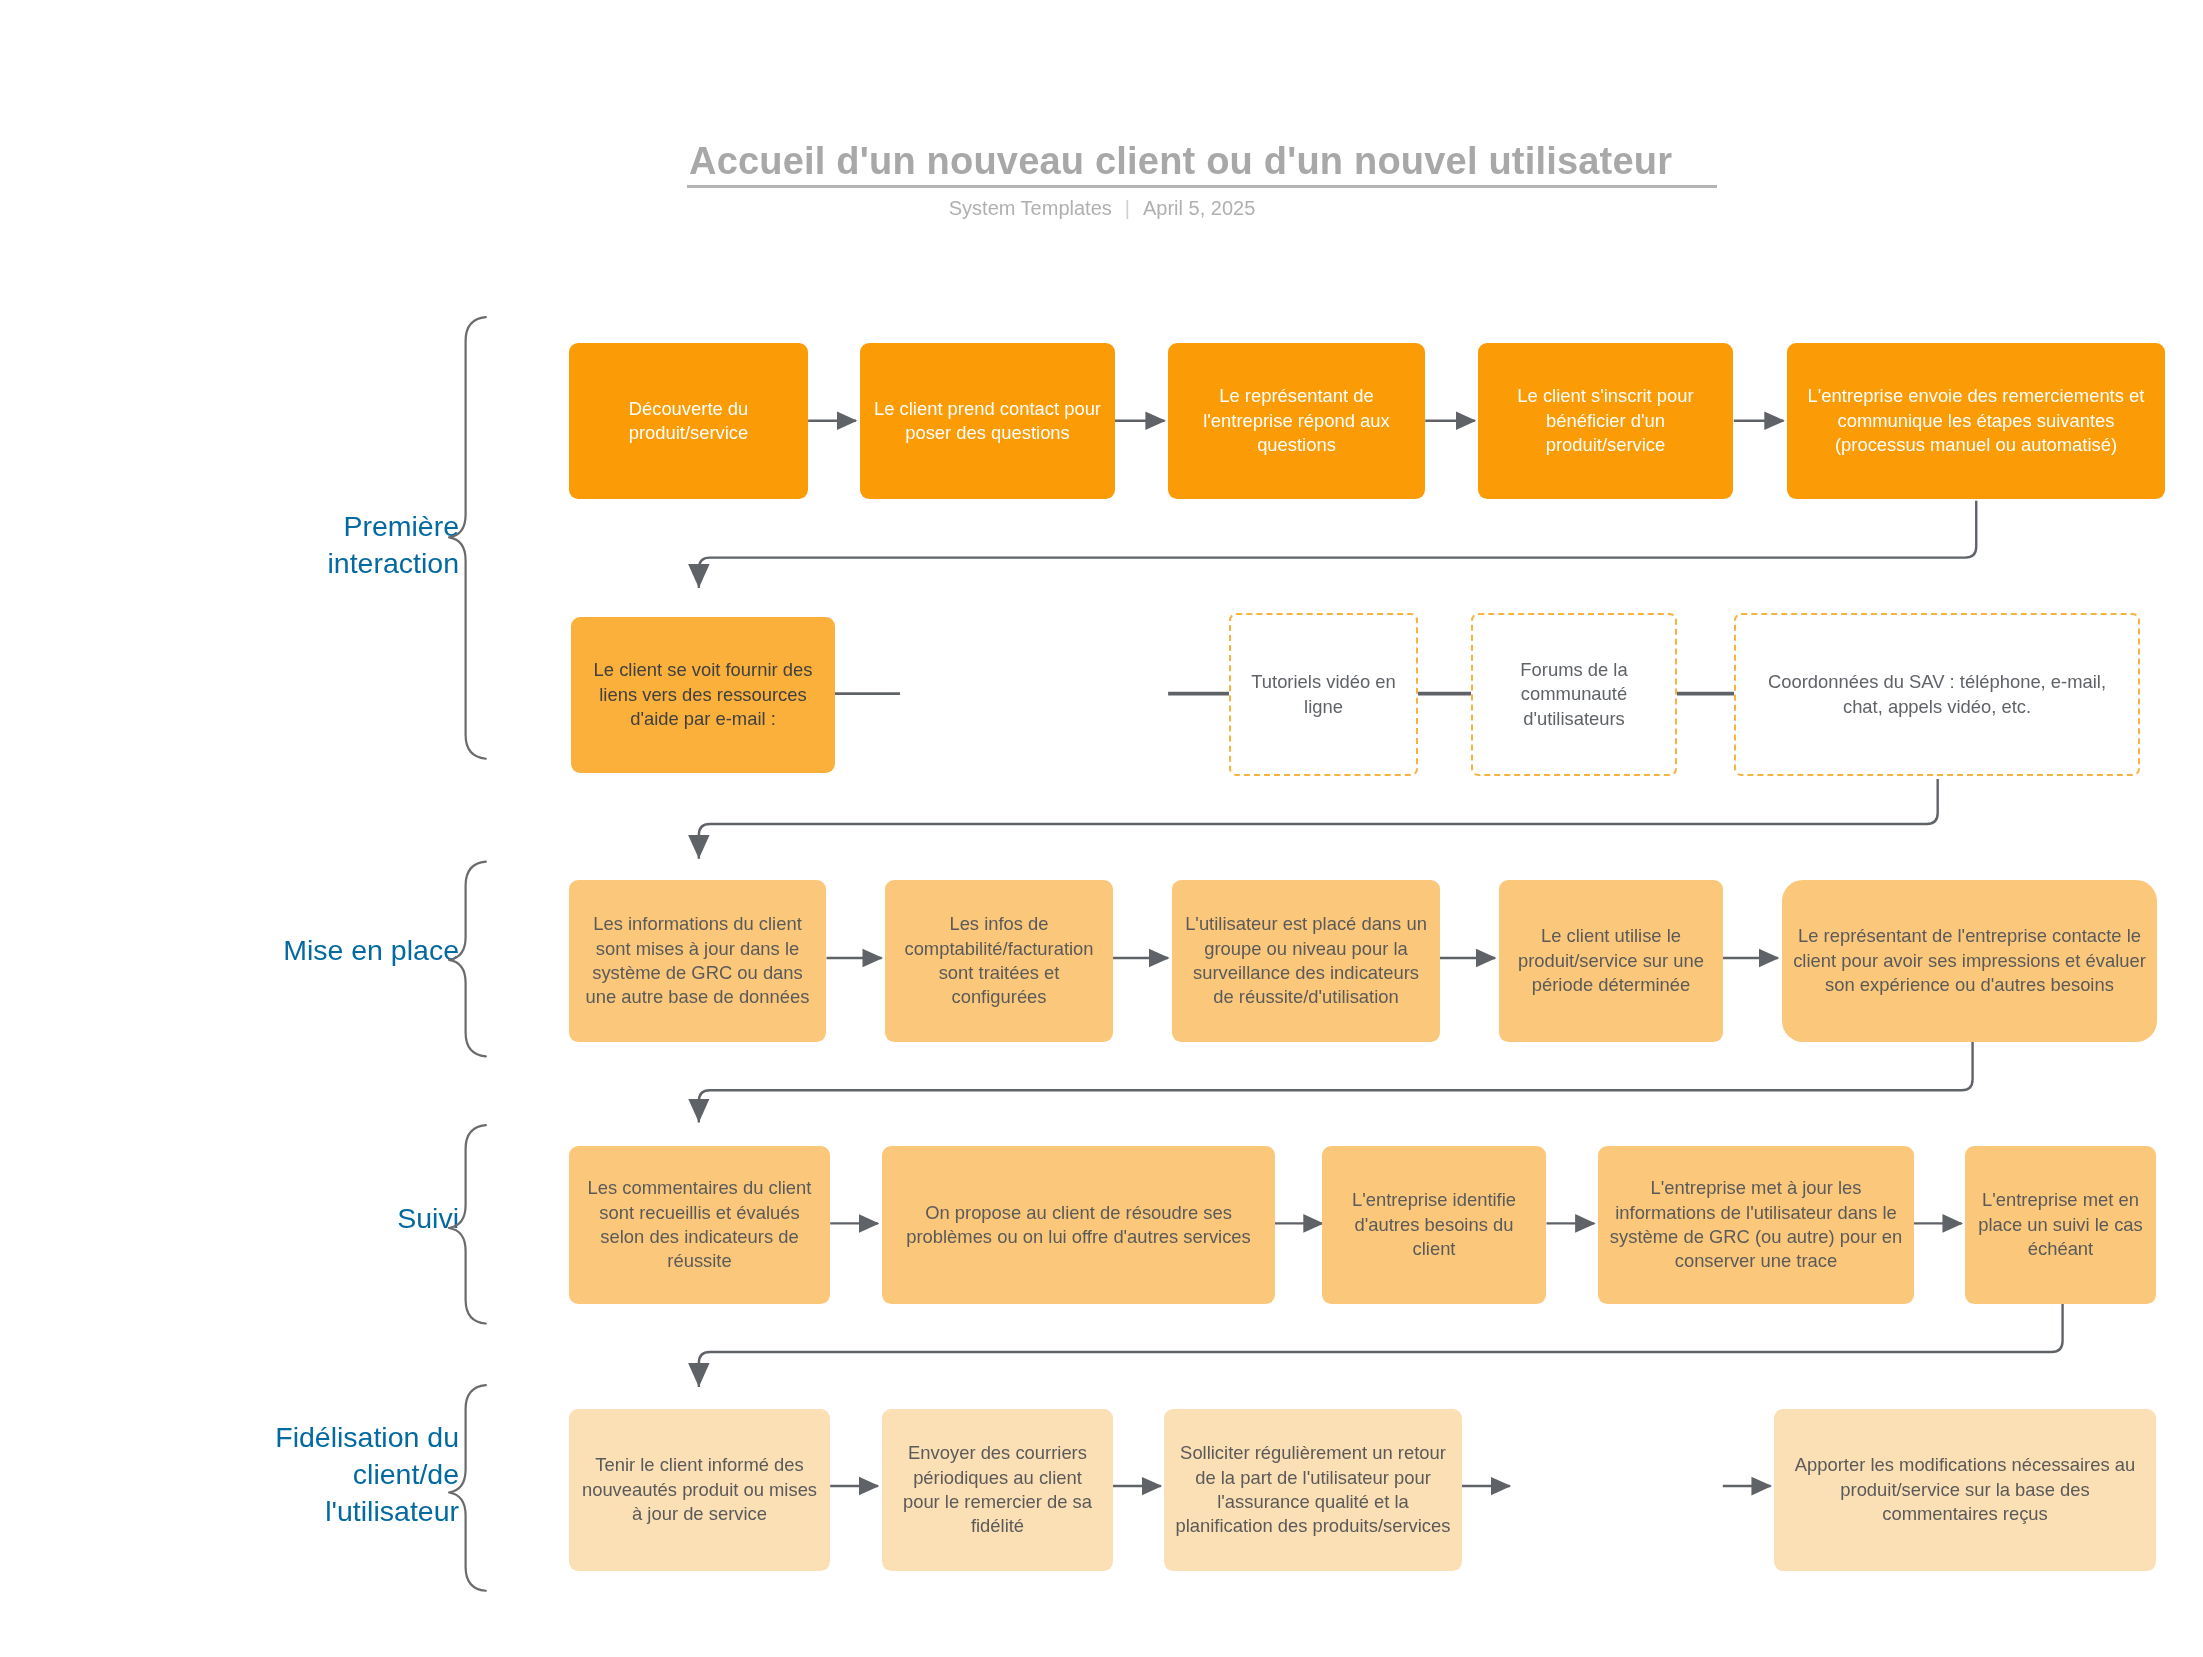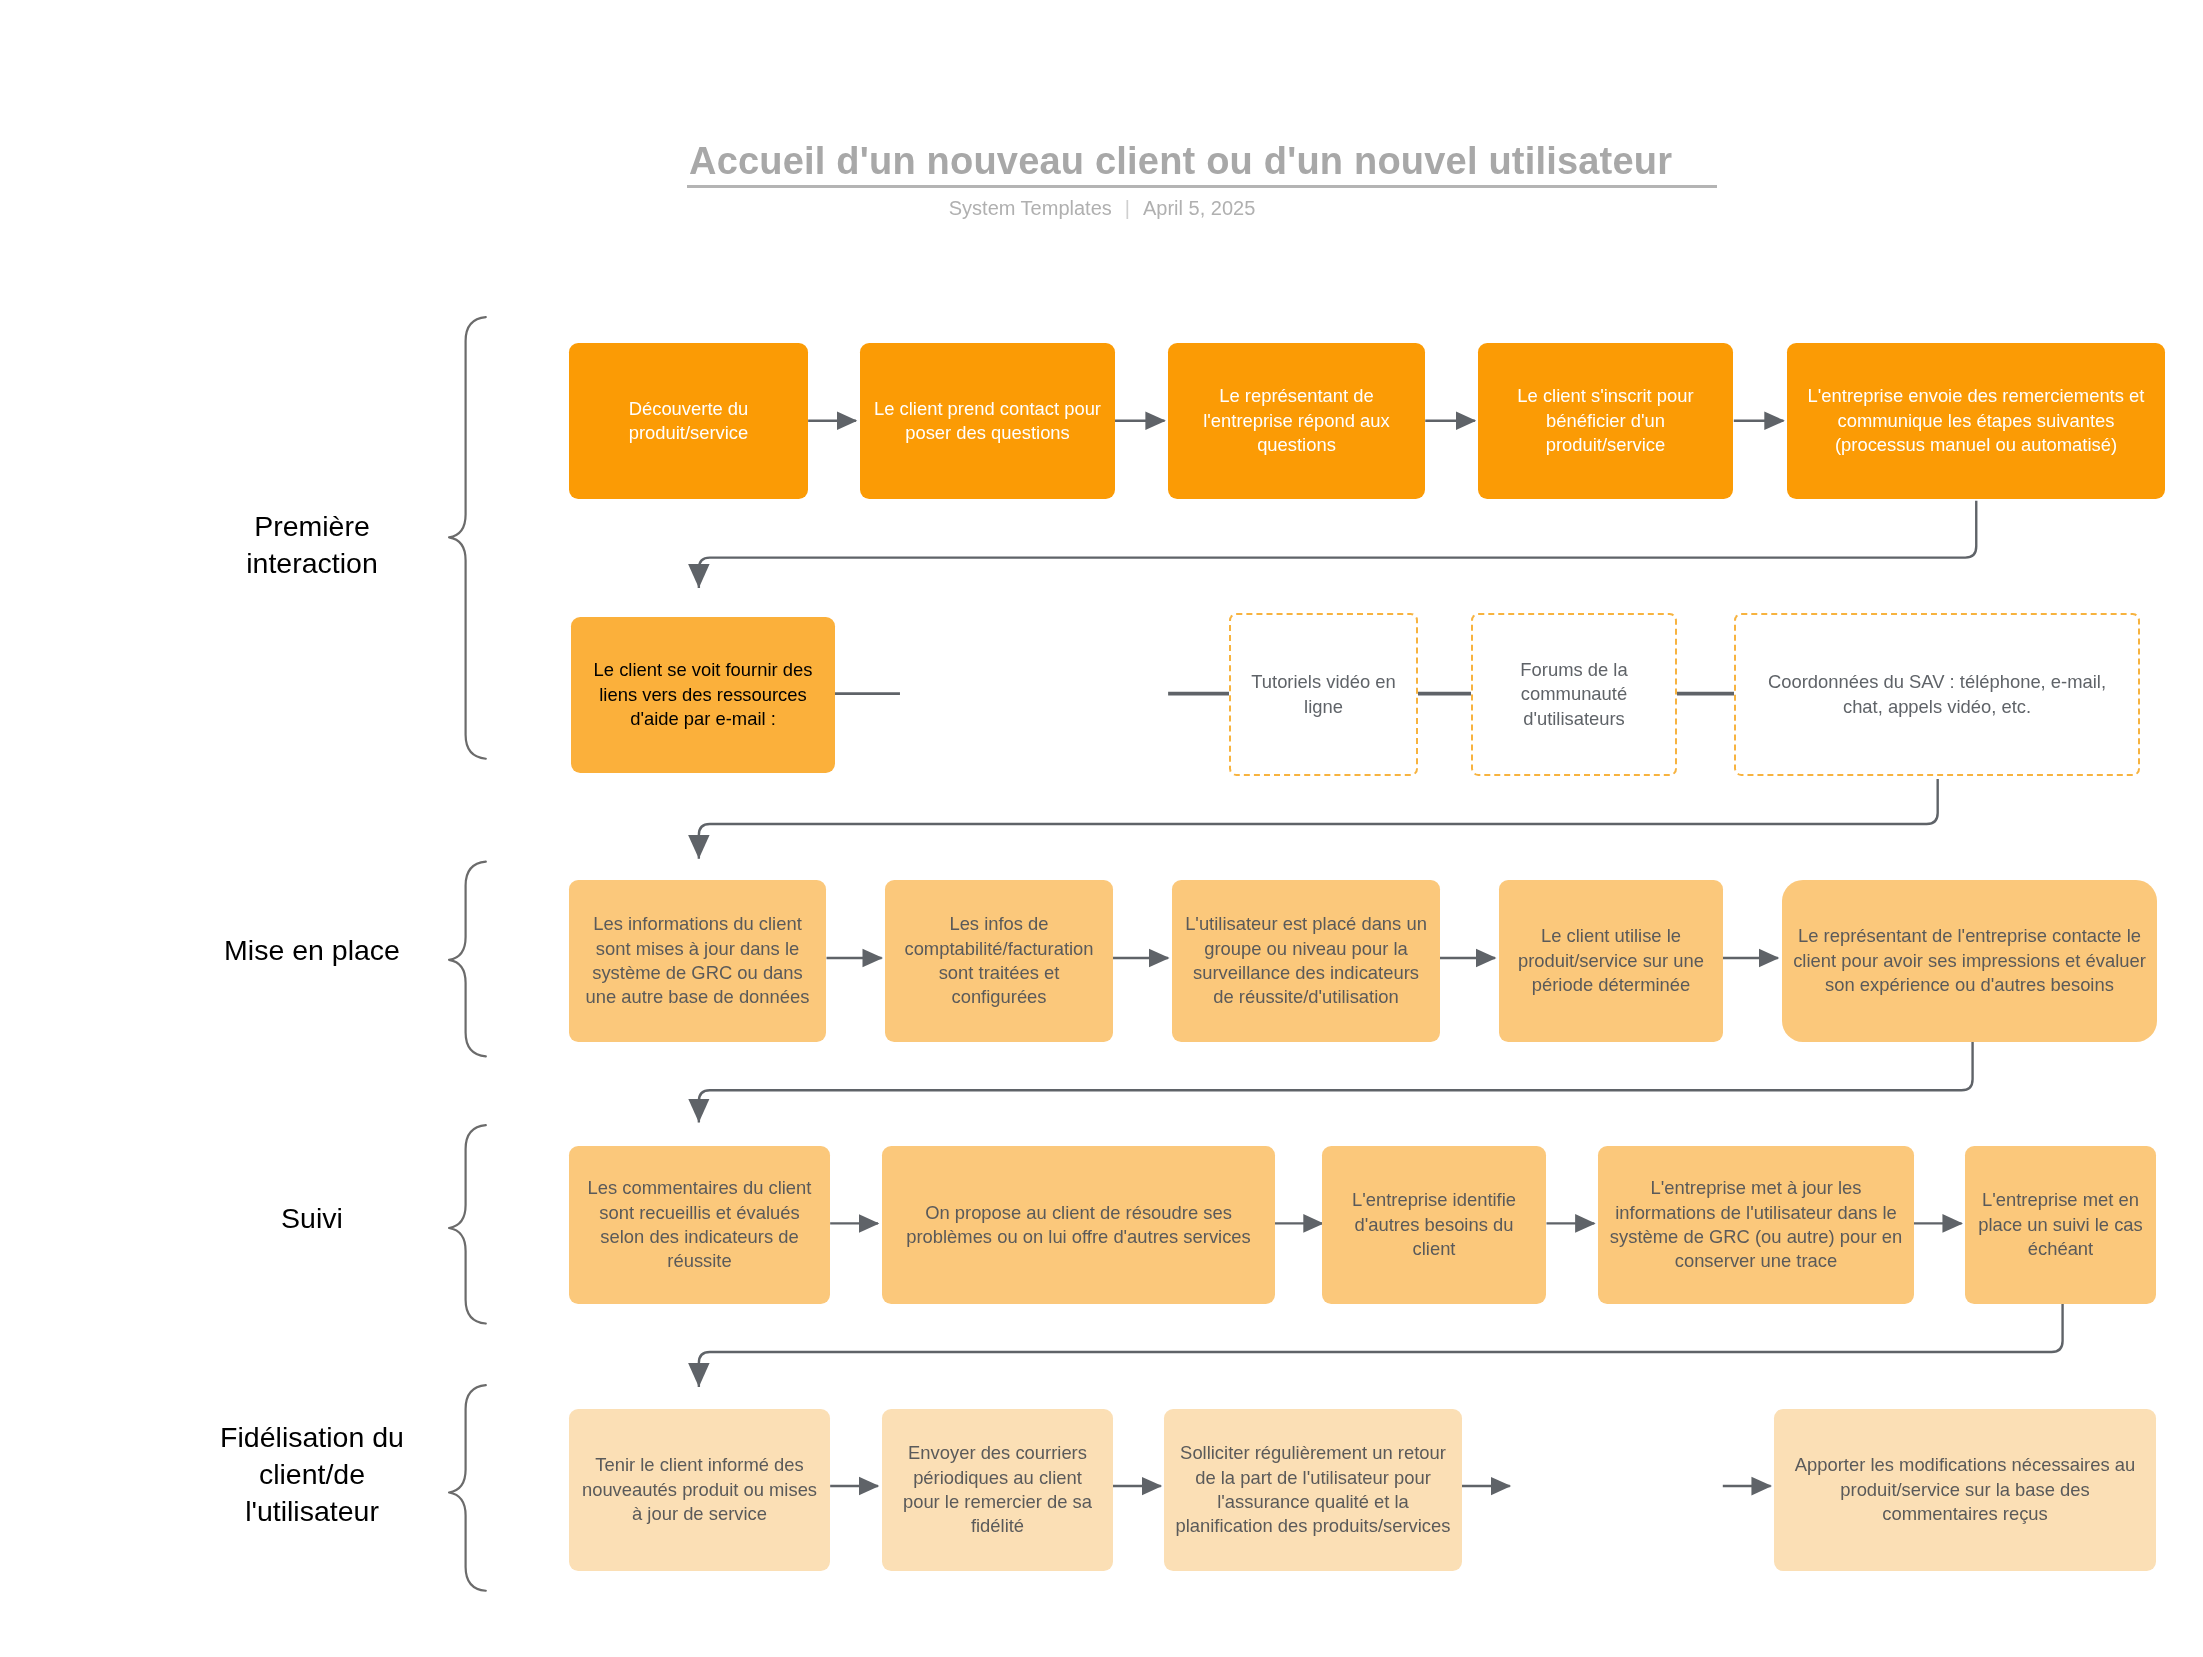--- a/index.html
+++ b/index.html
@@ -21,33 +21,33 @@
     position:absolute;left:687px;top:185px;width:1030px;height:2.8px;background:#b4b4b4;
   }
   .subtitle{
     position:absolute;left:689px;top:197px;width:826px;
     font-size:20px;color:#b0b0b0;text-align:center;white-space:nowrap;
   }
   .subtitle .sep{display:inline-block;margin:0 13px;color:#cfcfcf;}
 
   
   .seclabel{
-    position:absolute;color:#000000;font-size:28.5px;line-height:37px;
-    text-align:center;white-space:pre-line;
+    position:absolute;color:#0369a1;font-size:28.5px;line-height:37px;
+    text-align:right;white-space:pre-line;
   }
 
   
   .node{
     position:absolute;border-radius:9.2px;display:flex;align-items:center;
     justify-content:center;text-align:center;box-sizing:border-box;
     padding:5.5px 11px;line-height:1.33;
   }
   .node span{display:block;width:100%;}
   .lvl1{background:#FB9B05;color:#ffffff;font-size:18.4px;}
-  .lvl1b{background:#FBB03B;color:#000000;font-size:18.4px;}
+  .lvl1b{background:#FBB03B;color:#404040;font-size:18.4px;}
   .dashed{
     background:#ffffff;border:2.8px dashed #F7B33F;color:#5f6368;font-size:18.4px;
     border-radius:7.3px;
   }
   .lvl3{background:#FBC87B;color:#5a5a5a;font-size:18.4px;}
   .lvl5{background:#FBDFB5;color:#5a5a5a;font-size:18.4px;}
 
   
   svg.lay{position:absolute;left:0;top:0;width:2204px;height:1658px;overflow:visible;}
 </style>

